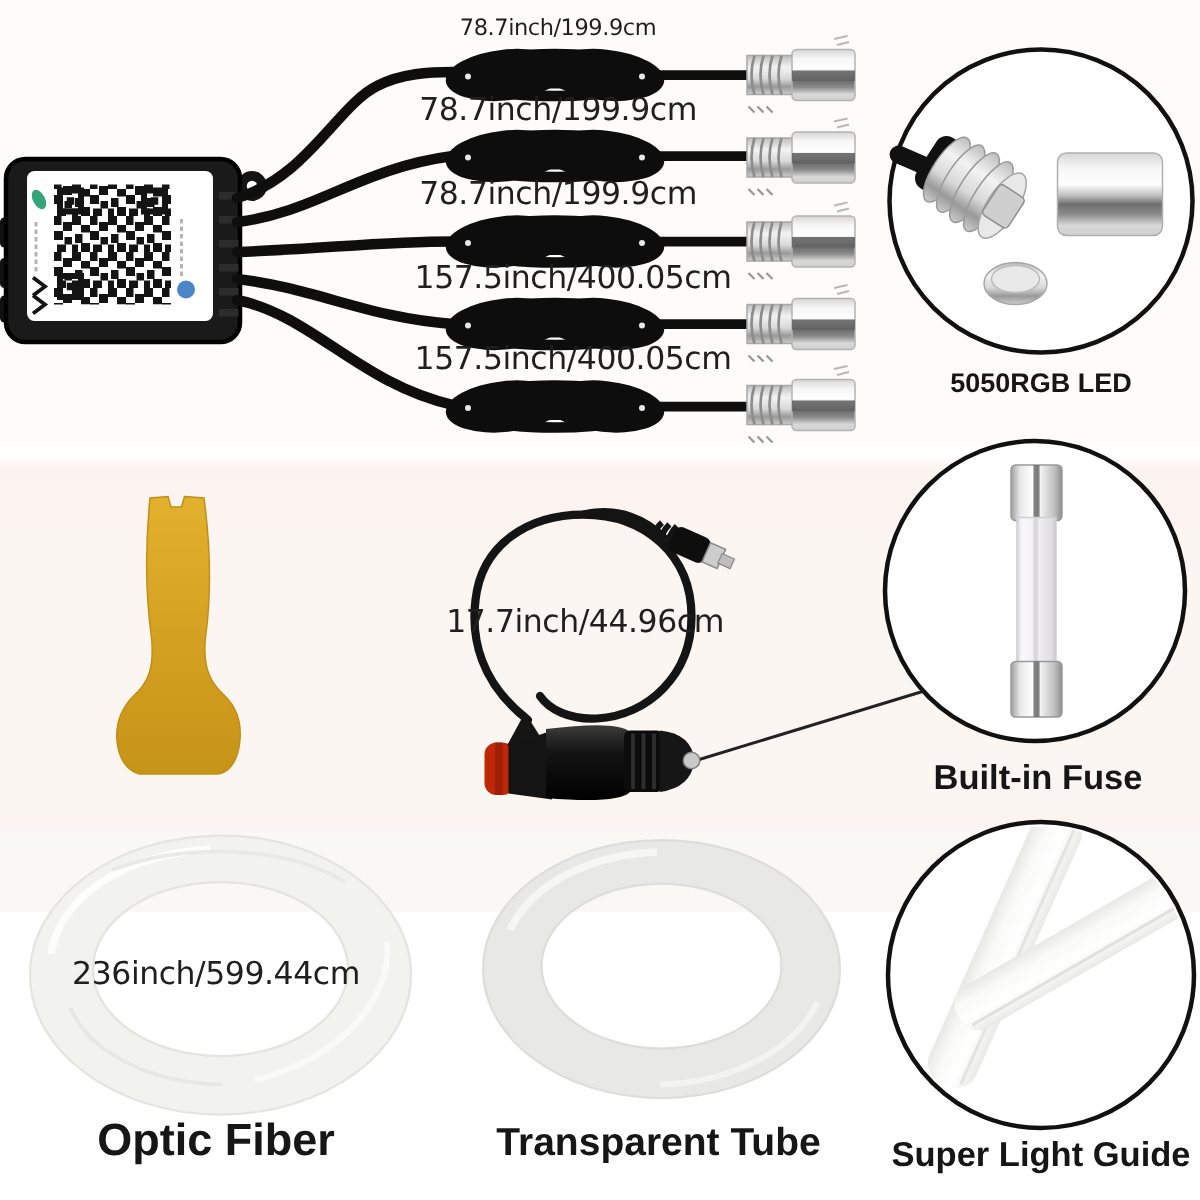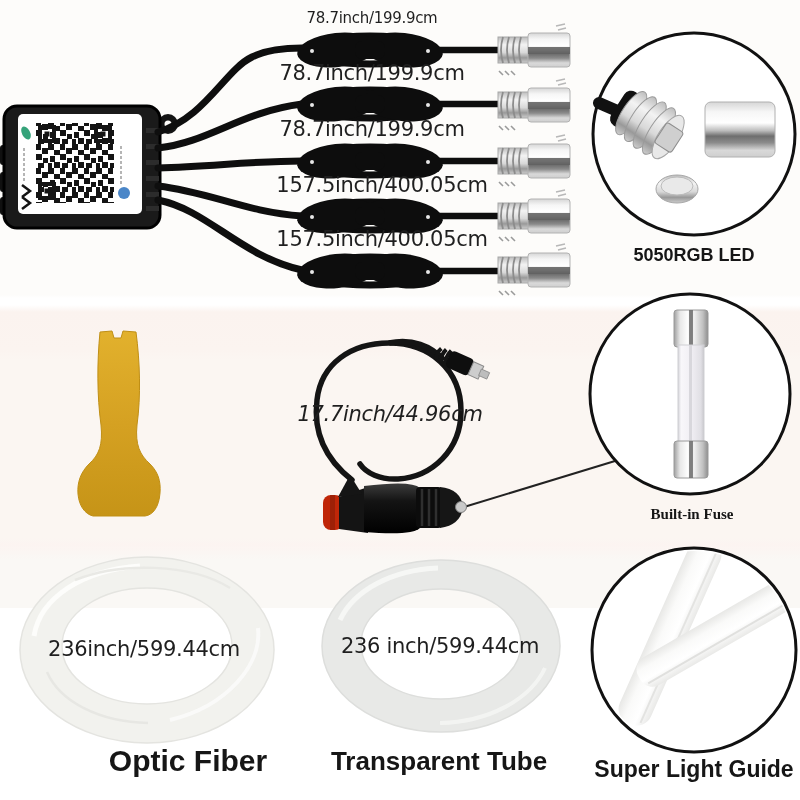--- a/index.html
+++ b/index.html
@@ -284,25 +284,24 @@
 </svg>
 
 <div class="lbl sz-sm" style="left:372px;top:10px;">78.7inch/199.9cm</div>
 <div class="lbl sz-md" style="left:372px;top:62px;">78.7inch/199.9cm</div>
 <div class="lbl sz-md" style="left:372px;top:118px;">78.7inch/199.9cm</div>
 <div class="lbl sz-md" style="left:382px;top:174px;">157.5inch/400.05cm</div>
 <div class="lbl sz-md" style="left:382px;top:228px;">157.5inch/400.05cm</div>
 
 <div class="lbl cap" style="left:694px;top:246px;font-size:18px;">5050RGB LED</div>
 
-<div class="lbl sz-md" style="left:390px;top:403px;font-style:italic;">17.7inch/44.96cm</div>
-
-<div class="lbl cap" style="left:692px;top:506px;font-size:15px;font-family:Liberation Serif, serif;">Built-in Fuse</div>
+<div class="lbl sz-md" style="left:390px;top:403px;">17.7inch/44.96cm</div>
+
+<div class="lbl cap" style="left:692px;top:506px;font-size:23px;">Built-in Fuse</div>
 
 <div class="lbl sz-md" style="left:144px;top:638px;">236inch/599.44cm</div>
-<div class="lbl cap" style="left:144px;top:744px;font-size:30px;margin-left:44px;">Optic Fiber</div>
-
-<div class="lbl sz-md" style="left:440px;top:635px;">236 inch/599.44cm</div>
+<div class="lbl cap" style="left:144px;top:744px;font-size:30px;">Optic Fiber</div>
+
 <div class="lbl cap" style="left:439px;top:747px;font-size:26px;">Transparent Tube</div>
 
 <div class="lbl cap" style="left:694px;top:757px;font-size:23px;">Super Light Guide</div>
 
 </div>
 
 </body></html>

